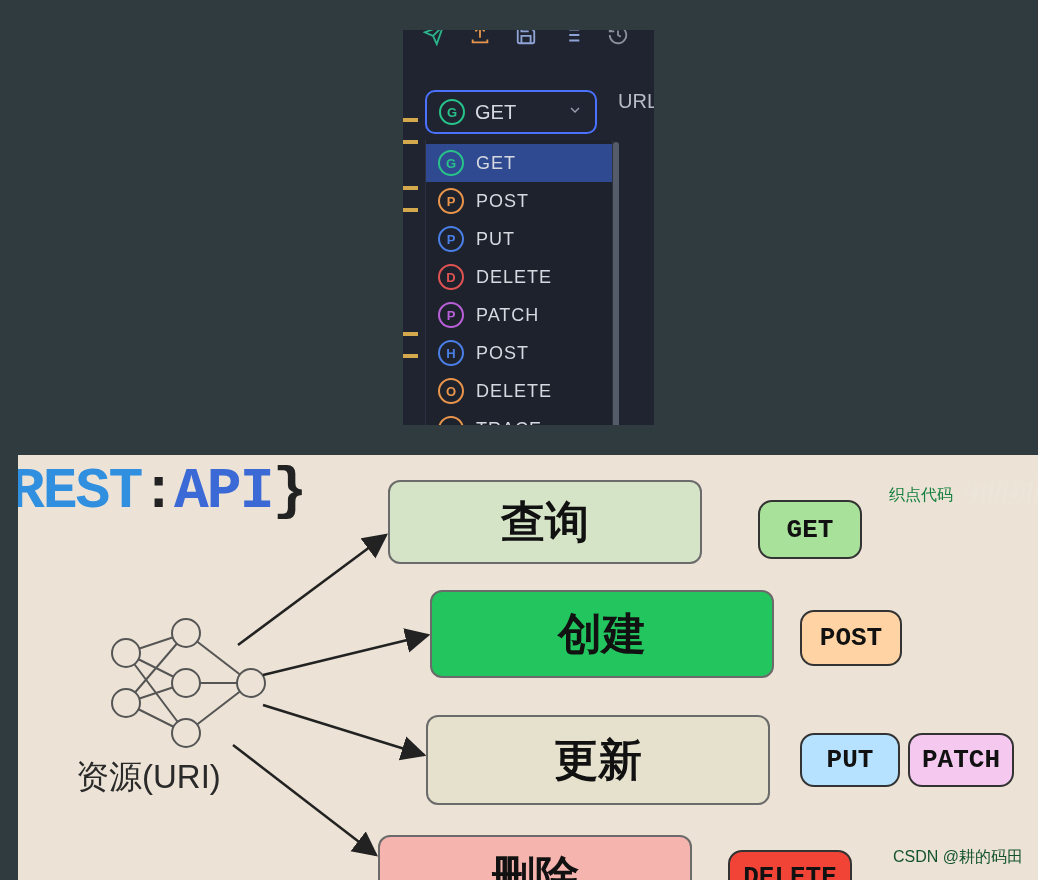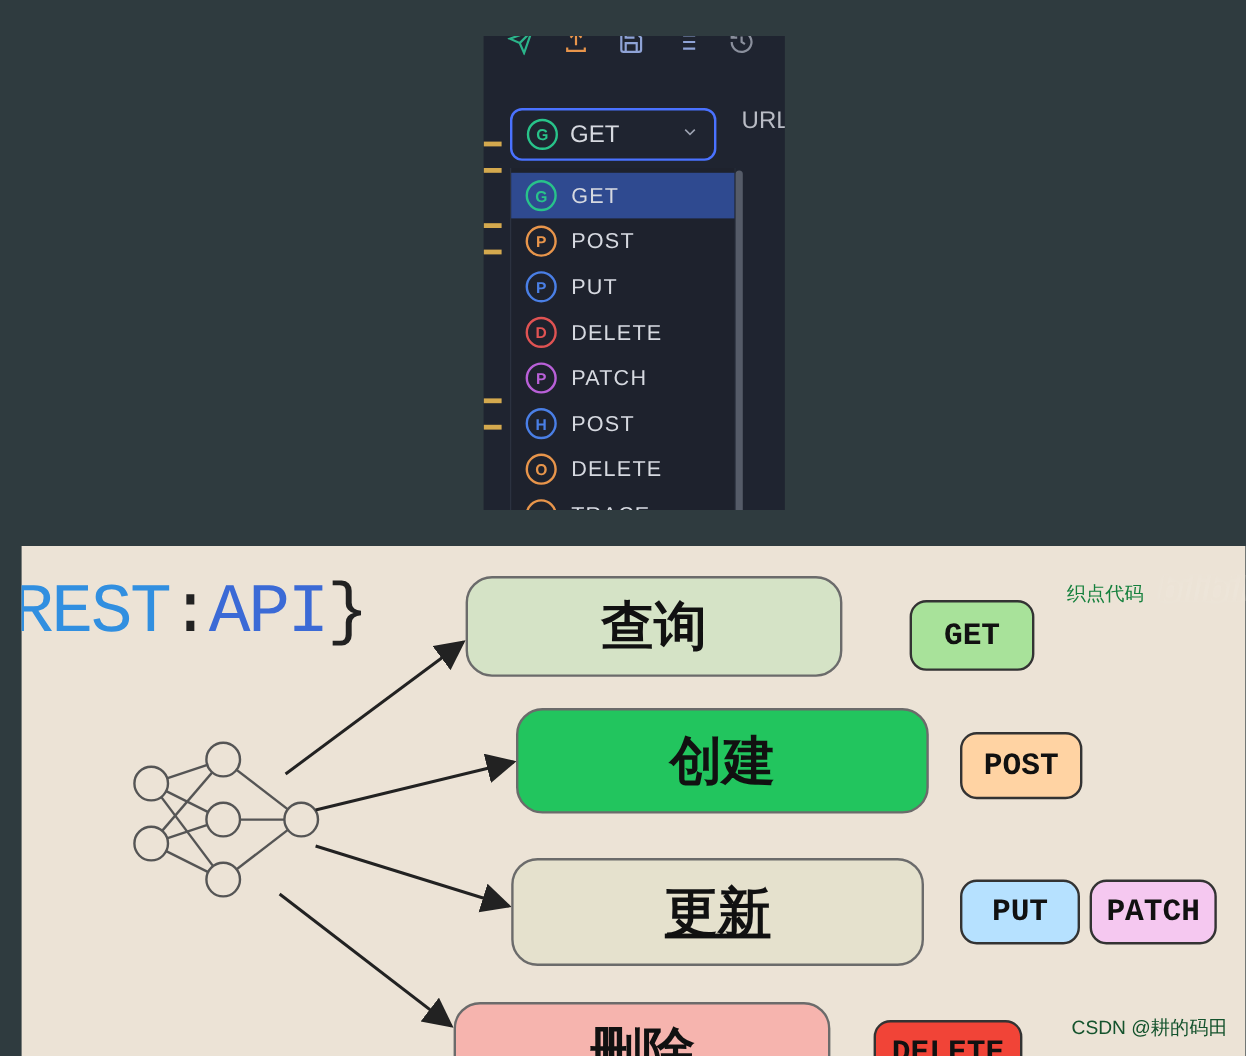--- a/index.html
+++ b/index.html
@@ -13,28 +13,28 @@
   .sel-label{color:#d6d9e0;font-size:20px;margin-left:10px;flex:1}
   .url-lbl{position:absolute;left:215px;top:60px;color:#b9bcc5;font-size:20px}
   .dd{position:absolute;left:22px;top:110px;width:186px;background:#1e222d;border-bottom-left-radius:10px;border:1px solid #2c3240;border-top:none;padding:4px 0 8px}
   .dd-item{display:flex;align-items:center;height:38px;padding:0 12px;gap:12px;cursor:pointer}
   .dd-item.active{background:#2f4a90}
   .dd-label{color:#d6d9e0;font-size:18px;letter-spacing:1px}
   .scrollbar{position:absolute;left:210px;top:112px;width:6px;height:296px;background:#555b68;border-radius:3px}
   .side-dash{position:absolute;left:0;width:15px;height:4px;background:#d4a94e}
   
   .panel-bottom{position:absolute;left:18px;top:455px;width:1020px;height:425px;background:#ece3d6;overflow:hidden}
-  .title{position:absolute;left:-8px;top:24px;font-family:"Courier New",monospace;font-size:58px;font-weight:normal;letter-spacing:-2px}
+  .title{position:absolute;left:-8px;top:4px;font-family:"Courier New",monospace;font-size:58px;font-weight:bold;letter-spacing:-2px}
   .title .r{color:#318fe0}
   .title .a{color:#3b6ad6}
   .title .b{color:#222}
   .bili{position:absolute;right:-6px;top:20px;color:#ece3d6;text-shadow:0 0 6px rgba(255,255,255,.3);font-size:30px;font-weight:bold;font-style:italic;letter-spacing:-1px;opacity:.5}
   .bili-sub{position:absolute;right:85px;top:30px;color:#15803d;font-size:16px}
   .res-label{position:absolute;left:58px;top:300px;color:#2a2a2a;font-size:33px;font-family:"SimHei","Microsoft YaHei",sans-serif}
-  .op-box{position:absolute;border:2px solid #6b6b6b;border-radius:22px;display:flex;align-items:center;justify-content:center;font-size:44px;font-weight:900;font-family:"SimHei","Microsoft YaHei",sans-serif;color:#111}
+  .op-box{position:absolute;border:2px solid #6b6b6b;border-radius:12px;display:flex;align-items:center;justify-content:center;font-size:44px;font-weight:900;font-family:"SimHei","Microsoft YaHei",sans-serif;color:#111}
   .method-box{position:absolute;border:2px solid #333;border-radius:14px;display:flex;align-items:center;justify-content:center;font-size:26px;font-weight:bold;font-family:"Consolas","Courier New",monospace;color:#111}
   .watermark{position:absolute;right:15px;bottom:12px;color:#14532d;font-size:16px}
   svg.graph{position:absolute;left:78px;top:158px;width:180px;height:140px}
   svg.arrows{position:absolute;left:0;top:0;width:1020px;height:425px;pointer-events:none}
 </style>
 </head>
 <body>
 
 <div class="container">
 
@@ -131,41 +131,42 @@
           <line x1="90" y1="70" x2="155" y2="70"></line>
           <line x1="90" y1="120" x2="155" y2="70"></line>
         <circle cx="30" cy="40" r="14"></circle>
           <circle cx="30" cy="90" r="14"></circle>
         <circle cx="90" cy="20" r="14"></circle>
           <circle cx="90" cy="70" r="14"></circle>
           <circle cx="90" cy="120" r="14"></circle>
         <circle cx="155" cy="70" r="14"></circle>
       </g>
     </svg>
+    <div class="res-label">资源(URI)</div>
 
     <svg class="arrows">
       <defs>
           <marker id="ah" markerWidth="12" markerHeight="12" refX="9" refY="5" orient="auto">
             <path d="M0,0 L10,5 L0,10 z" fill="#222"></path>
           </marker>
         </defs>
       <g stroke="#222" stroke-width="2.5" fill="none" marker-end="url(#ah)">
         <line x1="220" y1="190" x2="368" y2="80"></line>
         <line x1="245" y1="220" x2="410" y2="180"></line>
         <line x1="245" y1="250" x2="406" y2="300"></line>
         <line x1="215" y1="290" x2="358" y2="400"></line>
       </g>
     </svg>
 
     <div id="ops">
         <div class="op-box" style="left: 370px; top: 25px; width: 310px; height: 80px; background: rgb(213, 227, 198);">查询</div>
         <div class="method-box" style="left: 740px; top: 45px; width: 100px; height: 55px; background: rgb(168, 226, 154);">GET</div>
         <div class="op-box" style="left: 412px; top: 135px; width: 340px; height: 84px; background: #22c55e;">创建</div>
         <div class="method-box" style="left: 782px; top: 155px; width: 98px; height: 52px; background: rgb(255, 211, 163);">POST</div>
-        <div class="op-box" style="left: 408px; top: 260px; width: 340px; height: 86px; background: rgb(229, 225, 205); text-decoration: underline;">更新</div>
+        <div class="op-box" style="left: 408px; top: 260px; width: 340px; height: 86px; background: rgb(229, 225, 205);">更新</div>
         <div class="method-box" style="left: 782px; top: 278px; width: 96px; height: 50px; background: rgb(182, 225, 255);">PUT</div>
         <div class="method-box" style="left: 890px; top: 278px; width: 102px; height: 50px; background: rgb(245, 200, 240);">PATCH</div>
         <div class="op-box" style="left: 360px; top: 380px; width: 310px; height: 80px; background: rgb(246, 180, 174);">删除</div>
         <div class="method-box" style="left: 710px; top: 395px; width: 120px; height: 50px; background: rgb(241, 68, 55);">DELETE</div>
       </div>
     <div class="watermark">CSDN @耕的码田</div>
   </div>
 </div>
 
 </body></html>

